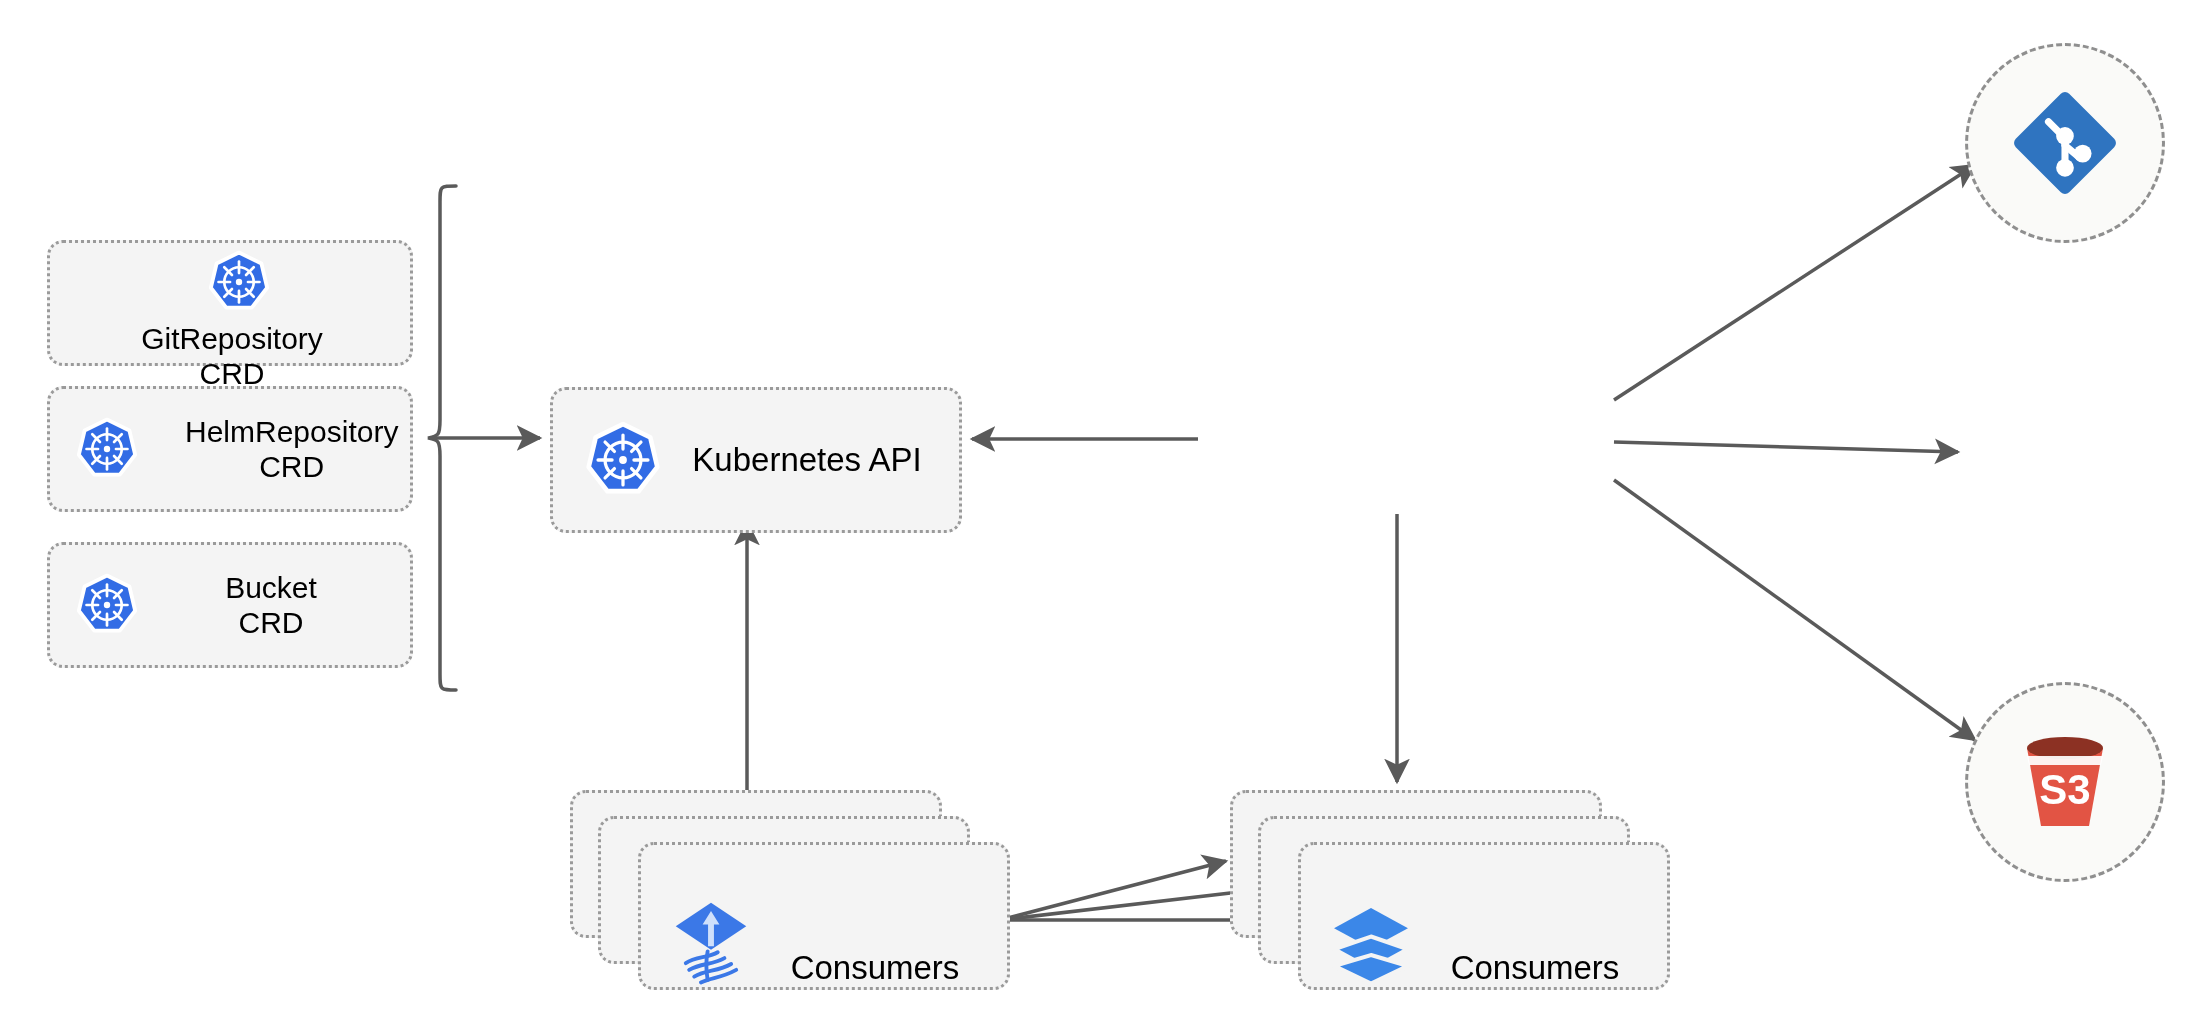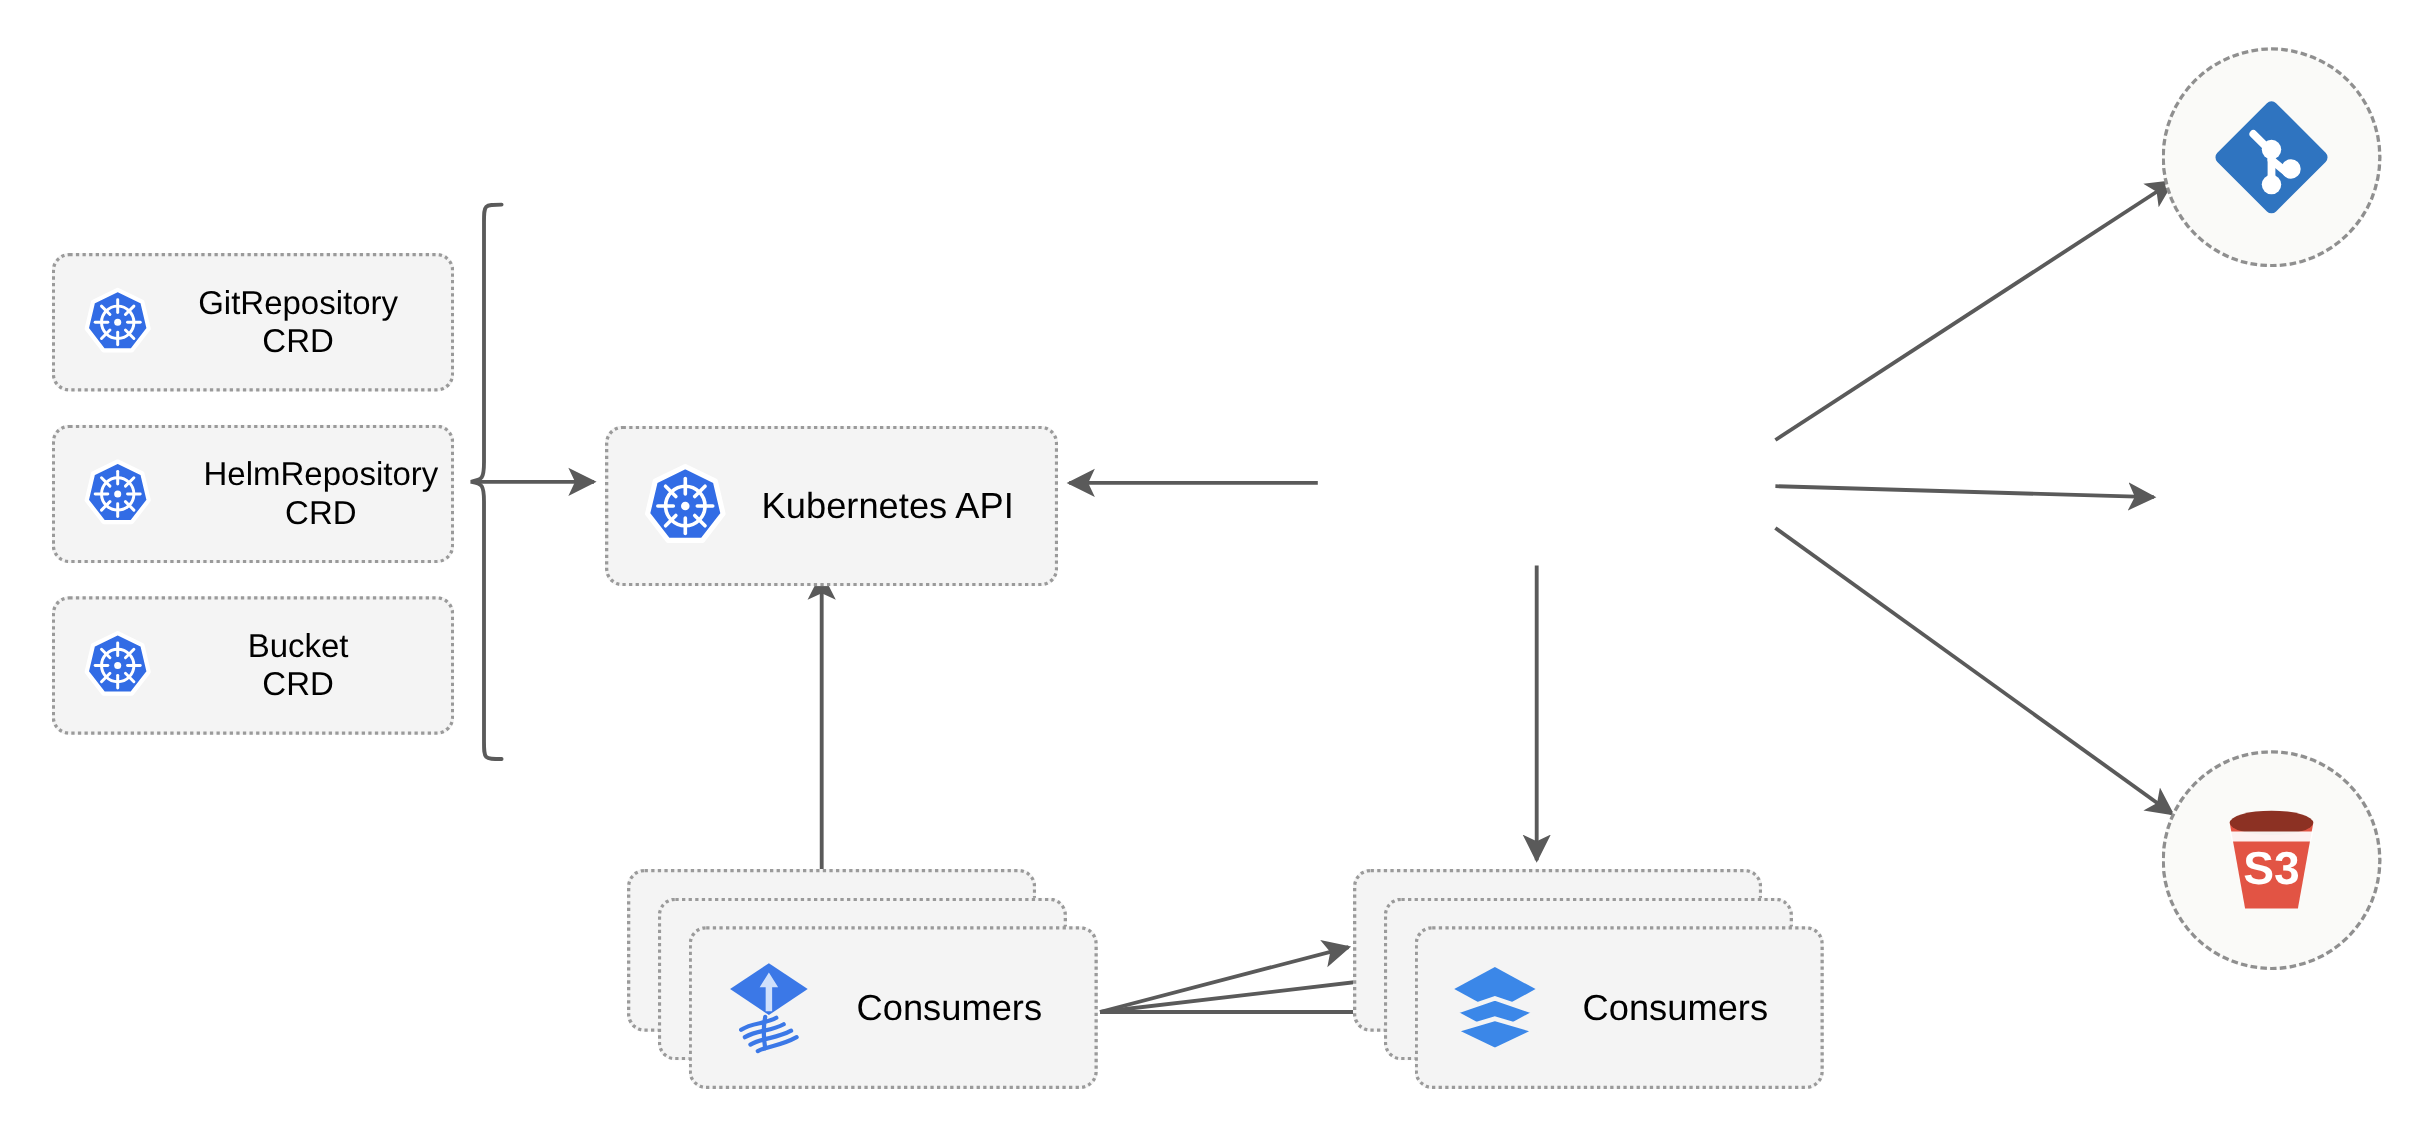--- a/index.html
+++ b/index.html
@@ -66,21 +66,21 @@
     position: absolute;
     box-sizing: border-box;
     background: #f4f4f4;
     border: 3px dotted #9a9a9a;
     border-radius: 16px;
     width: 372px;
     height: 148px;
   }
   .stack .layer.l1 { left: 0px;  top: 0px;  }
   .stack .layer.l2 { left: 28px; top: 26px; }
-  .stack .layer.l3 { left: 56px; top: 52px; display: flex; align-items: center; padding-left: 22px; }
+  .stack .layer.l3 { left: 68px; top: 52px; display: flex; align-items: flex-end; padding-left: 22px; }
   .stack .layer.l3 .icon-wrap { width: 96px; flex: 0 0 96px; display:flex; align-items:center; justify-content:center; }
   .stack .layer.l3 .label { flex: 1; font-size: 33px; text-align: center; padding-right: 16px; color:#000; }
 
   #stack-consumers { left: 570px; top: 790px; }
   #stack-artifacts { left: 1230px; top: 790px; }
 
   
   .circle-node {
     position: absolute;
     box-sizing: border-box;
@@ -133,21 +133,21 @@
     <line x1="1000" y1="920" x2="1256" y2="890" stroke="#5a5a5a" stroke-width="3.5" marker-end="url(#arw)"></line>
     <line x1="1000" y1="920" x2="1286" y2="920" stroke="#5a5a5a" stroke-width="3.5" marker-end="url(#arw)"></line>
 
     <line x1="1614" y1="400" x2="1975" y2="165" stroke="#5a5a5a" stroke-width="3.5" marker-end="url(#arw)"></line>
 
     <line x1="1614" y1="442" x2="1958" y2="452" stroke="#5a5a5a" stroke-width="3.5" marker-end="url(#arw)"></line>
 
     <line x1="1614" y1="480" x2="1975" y2="740" stroke="#5a5a5a" stroke-width="3.5" marker-end="url(#arw)"></line>
   </svg>
 
-  <div class="node crd" id="crd-0" style="left:47px; top:230px;">
+  <div class="node crd" id="crd-0" style="left:47px; top:240px;flex-direction:column;">
     <span class="icon-wrap">
       <svg width="64" height="64" viewBox="0 0 100 100">
         <polygon points="50,4 85,21 94,59 70,90 30,90 6,59 15,21" fill="#326CE5" stroke="#ffffff" stroke-width="6" stroke-linejoin="round"></polygon>
         <g stroke="#ffffff" stroke-width="4.2" fill="none" stroke-linecap="round">
           <circle cx="50" cy="50" r="23"></circle>
           <line x1="50" y1="18" x2="50" y2="36"></line>
           <line x1="50" y1="64" x2="50" y2="82"></line>
           <line x1="18" y1="50" x2="36" y2="50"></line>
           <line x1="64" y1="50" x2="82" y2="50"></line>
           <line x1="27" y1="27" x2="39" y2="39"></line>

